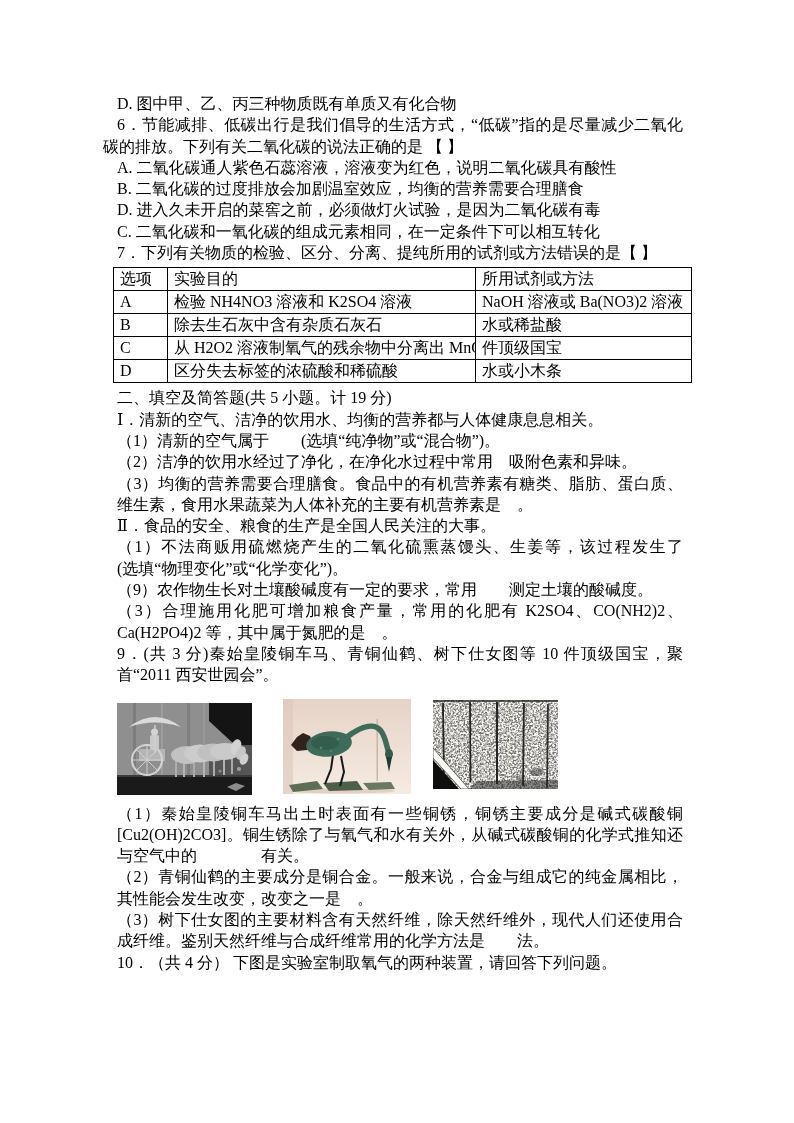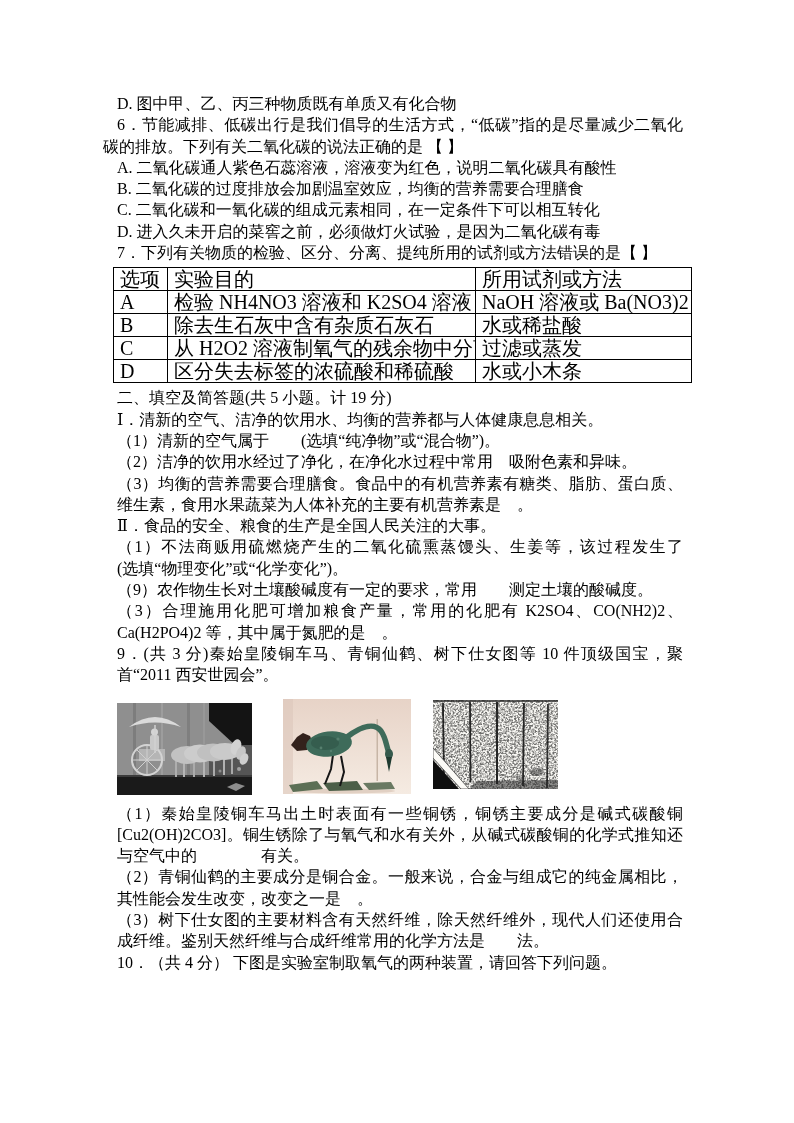--- a/index.html
+++ b/index.html
@@ -31,21 +31,21 @@
   table.q7 {
     border-collapse: collapse;
     table-layout: fixed;
     width: 578px;
     margin: 4px 0 4px -4px;
   }
   table.q7 td {
     border: 1px solid #000000;
     height: 23px;
     padding: 0 6px;
-    font-size: 20px;
+    font-size: 16px;
     line-height: 20px;
     vertical-align: middle;
     overflow: hidden;
     white-space: nowrap;
   }
   col.c1 { width: 54px; }
   col.c2 { width: 308px; }
   col.c3 { width: 216px; }
   .photos {
     display: flex;
@@ -62,22 +62,22 @@
 </head>
 <body>
 
 <div class="page">
   <div class="content">
 
     <p>D. 图中甲、乙、丙三种物质既有单质又有化合物</p>
     <p class="outdent">6．节能减排、低碳出行是我们倡导的生活方式，“低碳”指的是尽量减少二氧化碳的排放。下列有关二氧化碳的说法正确的是 【 】</p>
     <p>A. 二氧化碳通人紫色石蕊溶液，溶液变为红色，说明二氧化碳具有酸性</p>
     <p>B. 二氧化碳的过度排放会加剧温室效应，均衡的营养需要合理膳食</p>
+    <p>D. 进入久未开启的菜窖之前，必须做灯火试验，是因为二氧化碳有毒</p>
     <p>C. 二氧化碳和一氧化碳的组成元素相同，在一定条件下可以相互转化</p>
-    <p>D. 进入久未开启的菜窖之前，必须做灯火试验，是因为二氧化碳有毒</p>
     <p>7．下列有关物质的检验、区分、分离、提纯所用的试剂或方法错误的是【 】</p>
 
     <table class="q7">
       <colgroup>
           <col class="c1">
           <col class="c2">
           <col class="c3">
         </colgroup>
       <tbody>
         <tr>
@@ -91,21 +91,21 @@
           <td>NaOH 溶液或 Ba(NO3)2 溶液</td>
         </tr>
         <tr>
           <td>B</td>
           <td>除去生石灰中含有杂质石灰石</td>
           <td>水或稀盐酸</td>
         </tr>
         <tr>
           <td>C</td>
           <td>从 H2O2 溶液制氧气的残余物中分离出 MnO2</td>
-          <td>过滤或蒸发</td>
+          <td>件顶级国宝</td>
         </tr>
         <tr>
           <td>D</td>
           <td>区分失去标签的浓硫酸和稀硫酸</td>
           <td>水或小木条</td>
         </tr>
       </tbody>
     </table>
 
     <p>二、填空及简答题(共 5 小题。计 19 分)</p>

